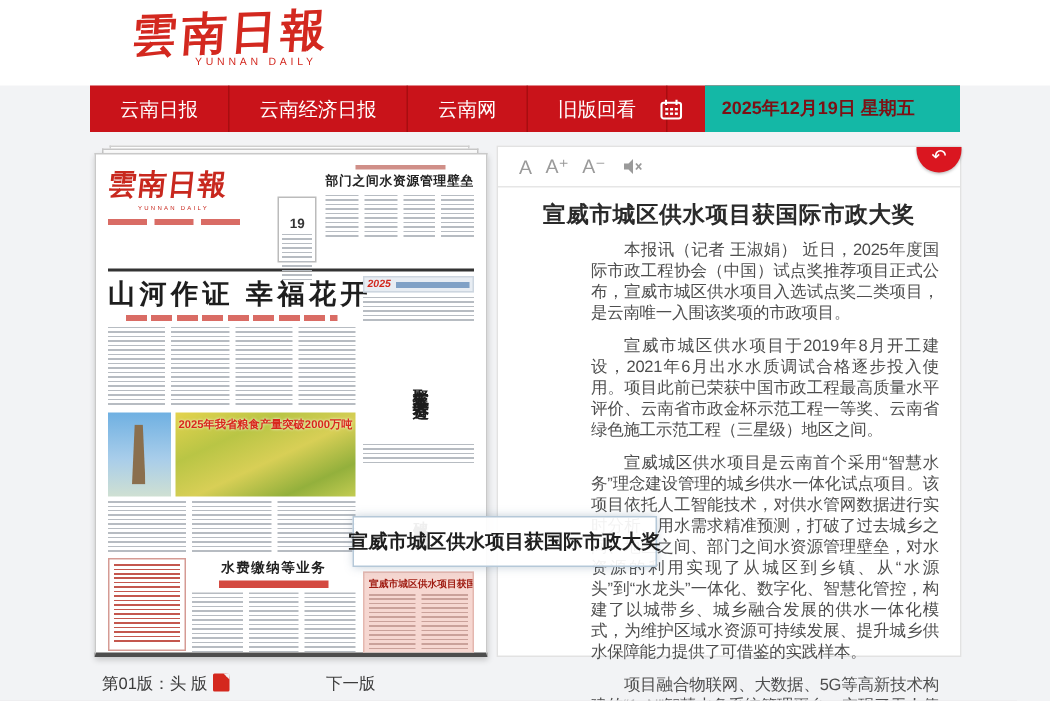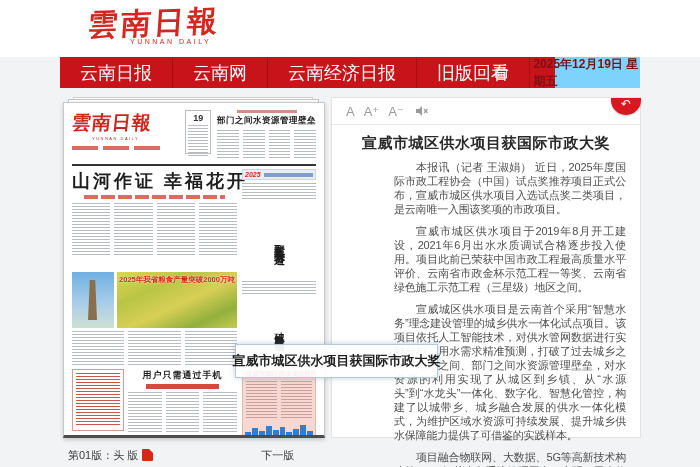--- a/index.html
+++ b/index.html
@@ -8,38 +8,38 @@
   .page { position:relative; width:700px; height:467px; background:#f2f3f5; overflow:hidden; margin:0 auto; }
 
   
   .header { position:absolute; left:0; top:0; width:700px; height:57px; background:#ffffff; }
   .logo { position:absolute; left:88px; top:6px; width:170px; }
   .logo-cn { font-family:"DejaVu Serif","Liberation Serif",serif; font-weight:bold; font-size:30px; color:#d3281f; letter-spacing:3px; transform:skew(-6deg) rotate(-2deg); display:inline-block; line-height:34px; }
   .logo-en { font-size:7px; color:#d3281f; letter-spacing:2.5px; margin-left:42px; margin-top:-2px; }
 
   
   .nav { position:absolute; left:60px; top:57px; width:580px; height:31px; background:#c9131a; display:flex; align-items:stretch; }
-  .nav-item { color:#ffffff; font-size:18px; display:flex; align-items:center; padding:10px 20px; border-right:1px solid rgba(140,10,10,.55); cursor:pointer; white-space:nowrap; }
-  .nav-date-zone { flex:1; background:#7dd3fc; display:flex; align-items:center; justify-content:center; gap:26px;margin-left:25px; }
+  .nav-item { color:#ffffff; font-size:13px; display:flex; align-items:center; padding:10px 20px; border-right:1px solid rgba(140,10,10,.55); cursor:pointer; white-space:nowrap; }
+  .nav-date-zone { flex:1; background:#14b8a6; display:flex; align-items:center; justify-content:center; gap:26px;margin-left:25px; }
   .cal-icon { width:15px; height:14px; margin-left:-60px; }
   .nav-date { color:#7d1014; font-size:12px; font-weight:bold; }
 
   
   .thumb-wrap { position:absolute; left:63px; top:97px; width:262px; height:345px; cursor:pointer; }
   .stack1 { position:absolute; left:10px; top:0; width:240px; height:4px; background:#fdfdfd; border:1px solid #cfcfcf; border-bottom:none; }
   .stack2 { position:absolute; left:5px; top:2px; width:251px; height:4px; background:#fbfbfb; border:1px solid #c6c6c6; border-bottom:none; }
   .paper { position:absolute; left:0; top:5px; width:262px; height:336px; background:#ffffff; border:1px solid #c9c9c9; border-bottom:3px solid #4d4d4d; box-shadow:0 2px 4px rgba(0,0,0,.18); padding:7px 8px 4px 8px; overflow:hidden; }
 
   .mast { display:flex; gap:6px; }
   .mast-left { width:110px; }
   .mast-cn { font-family:"DejaVu Serif","Liberation Serif",serif; font-weight:bold; font-size:19px; color:#c8281e; letter-spacing:1px; transform:skew(-6deg); display:inline-block; }
   .mast-en { font-size:4px; color:#c8281e; letter-spacing:1.5px; margin-left:20px; }
   .slogan { display:flex; gap:5px; margin-top:5px; }
   .slogan i { display:block; width:26px; height:4px; background:#d0473e; opacity:.8; }
-  .datebox { width:26px; height:44px; border:1px solid #bbb; padding:2px 2px; text-align:center; }
+  .datebox { width:26px; height:44px; border:1px solid #bbb; padding:12px 2px; text-align:center;margin-top:21px; }
   .datebox .dd { font-size:9px; font-weight:bold; color:#333; }
   .mini { background:repeating-linear-gradient(180deg,#b7bcc2 0 1px,transparent 1px 3px); }
   .mast-right { flex:1; }
   .tiny-red-line { width:60px; height:3px; margin:0 auto 2px auto; background:#c06a60; opacity:.75; }
   .hl-top { font-size:8.5px; font-weight:bold; color:#222; text-align:center; letter-spacing:.5px; white-space:nowrap; }
   .cols { display:flex; gap:4px; margin-top:3px; }
   .col { flex:1; }
 
   .rule { height:2px; background:#333; margin:4px 0 3px 0; }
 
@@ -50,21 +50,21 @@
   .hl-main { font-size:18px; font-weight:bold; color:#1e1e1e; letter-spacing:3px; text-align:center; white-space:nowrap; }
   .hl-sub { height:4px; margin:2px 12px 4px 12px; background:repeating-linear-gradient(90deg,#d0473e 0 14px,transparent 14px 17px); opacity:.8; }
 
   .banner2025 { background:#e8edf3; border:1px solid #cdd6e0; display:flex; align-items:center; gap:3px; padding:1px 2px; }
   .banner2025 b { color:#d2291f; font-size:7px; font-style:italic; }
   .banner2025 i { display:block; flex:1; height:4px; background:#3a6ea8; opacity:.6; }
   .vert { writing-mode:vertical-rl; font-weight:bold; color:#1d1d1d; letter-spacing:2px; margin:3px auto; display:block; text-align:center; }
   .v1 { font-size:11px; height:74px; }
   .v2 { font-size:10px; height:64px; }
 
-  .photo-row { display:flex; gap:3px; margin-top:17px; }
+  .photo-row { display:flex; gap:3px; margin-top:5px; }
   .ph-mon { width:42px; height:56px; background:linear-gradient(180deg,#6fb0e2 0%,#a8cdea 55%,#cfe0d2 100%); position:relative; }
   .ph-mon::after { content:""; position:absolute; left:16px; top:8px; width:9px; height:40px; background:#8a6f4e; clip-path:polygon(20% 0,80% 0,100% 100%,0 100%); }
   .ph-terr { flex:1; height:56px; position:relative; background:linear-gradient(155deg,#e4d34e 0%,#b9c545 30%,#d8cf56 55%,#93b03c 80%,#c3cc52 100%); }
   .ph-title { position:absolute; left:0; right:0; top:3px; text-align:center; font-size:7.5px; font-weight:bold; color:#d8281c; text-shadow:0 0 2px #fff; white-space:nowrap; }
 
   .pink { background:#f6d7d1; border:1px solid #e4b7af; padding:3px 3px 0 3px; margin-top:4px; position:relative; height:72px; overflow:hidden; }
   .pink-title { font-size:6.5px; font-weight:bold; color:#9e1a10; text-align:center; white-space:nowrap; }
   .pink .mini { background:repeating-linear-gradient(180deg,#caa19a 0 1px,transparent 1px 3px); }
   .skyline { position:absolute; left:0; right:0; bottom:0; height:12px; display:flex; align-items:flex-end; gap:1px; padding:0 2px; }
   .skyline i { display:block; flex:1; background:#2f7fd0; }
@@ -89,38 +89,38 @@
   .art-body p { font-size:11px; line-height:14px; color:#4e4e4e; text-align:justify; text-indent:2em; margin-bottom:8px; letter-spacing:-.2px;margin-left:48px; }
 
   
   .tooltip { position:absolute; left:235px; top:344px; width:203px; height:34px; background:rgba(255,255,255,.93); border:1px solid #b5c8d8; box-shadow:0 0 6px rgba(90,120,150,.35); display:flex; align-items:center; justify-content:center; font-size:13px; font-weight:bold; color:#1f1f1f; white-space:nowrap; z-index:30; }
 
   
   .footer { position:absolute; left:60px; top:444px; width:580px; height:22px; display:flex; align-items:center; font-size:11px; color:#3c3c3c; }
   .edition { margin-left:8px; cursor:pointer; display:flex; align-items:center; gap:4px; }
   .pdf-ico { width:11px; height:12px; background:#d4281e; border-radius:1px; position:relative; display:inline-block; }
   .pdf-ico::after { content:""; position:absolute; right:0; top:0; border:2.5px solid #f2f3f5; border-left-color:transparent; border-bottom-color:transparent; }
-  .nextpage { margin-left:108px; cursor:pointer; color:#3c3c3c; }
+  .nextpage { margin-left:64px; cursor:pointer; color:#3c3c3c; }
 </style>
 </head>
 <body>
 
 <div class="page">
 
   <div class="header">
     <div class="logo">
       <span class="logo-cn">雲南日報</span>
       <div class="logo-en">YUNNAN DAILY</div>
     </div>
   </div>
 
   <div class="nav">
     <div class="nav-item">云南日报</div>
+    <div class="nav-item">云南经济日报</div>
     <div class="nav-item">云南网</div>
-    <div class="nav-item">云南经济日报</div>
     <div class="nav-item">旧版回看</div>
     <div class="nav-date-zone">
       <svg class="cal-icon" viewBox="0 0 15 14">
         <rect x="1" y="2.5" width="13" height="10.5" rx="1.5" fill="none" stroke="#ffffff" stroke-width="1.4"></rect>
         <line x1="4" y1="0.5" x2="4" y2="4" stroke="#ffffff" stroke-width="1.4"></line>
         <line x1="11" y1="0.5" x2="11" y2="4" stroke="#ffffff" stroke-width="1.4"></line>
         <rect x="3.5" y="6" width="2" height="1.6" fill="#fff"></rect>
           <rect x="6.7" y="6" width="2" height="1.6" fill="#fff"></rect>
           <rect x="9.9" y="6" width="2" height="1.6" fill="#fff"></rect>
         <rect x="3.5" y="9" width="2" height="1.6" fill="#fff"></rect>
@@ -183,21 +183,21 @@
           <div class="cols" style="margin-top:3px;">
             <div class="col mini" style="height:34px;"></div>
             <div class="col mini" style="height:34px;"></div>
             <div class="col mini" style="height:34px;"></div>
           </div>
           <div class="bottom-row">
             <div class="notice-box">
               <div class="mini" style="height:52px;"></div>
             </div>
             <div class="mid-bot">
-              <div class="hl-bot">用户只需通过手机</div>
+              <div class="hl-bot">水费缴纳等业务</div>
               <div class="redbar"></div>
               <div class="cols">
                 <div class="col mini" style="height:40px;"></div>
                 <div class="col mini" style="height:40px;"></div>
                 <div class="col mini" style="height:40px;"></div>
               </div>
             </div>
           </div>
         </div>
 

